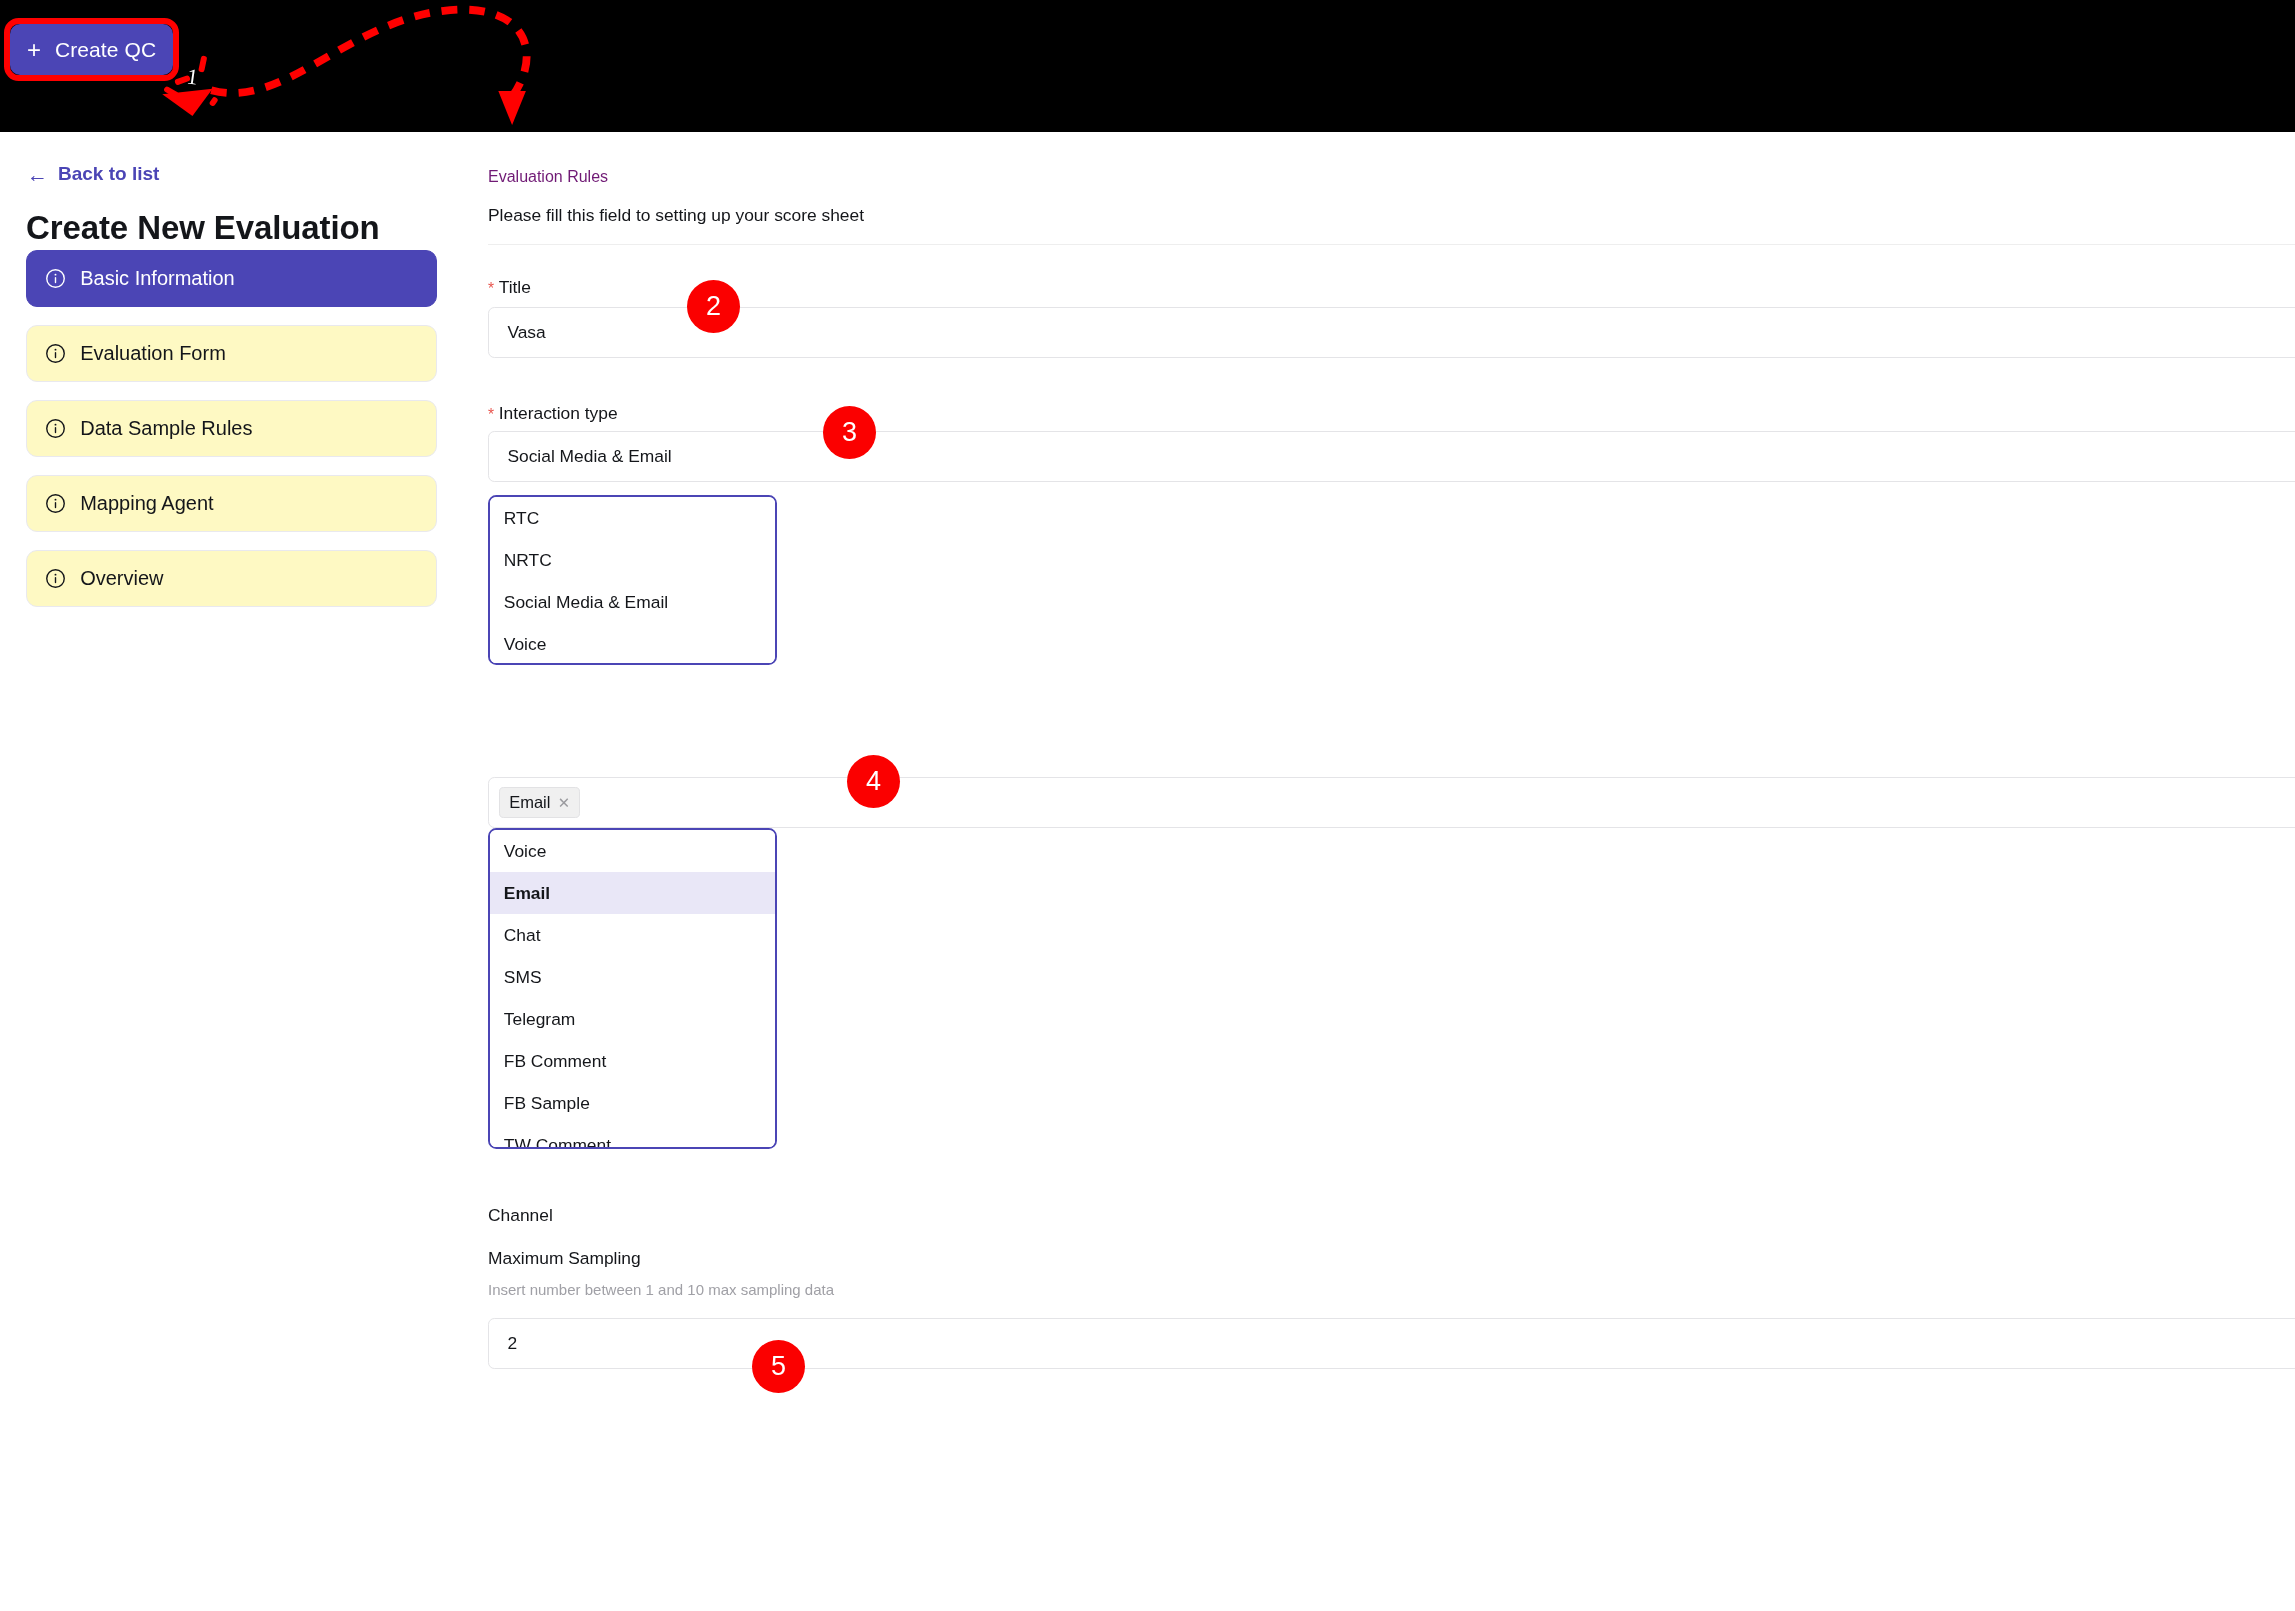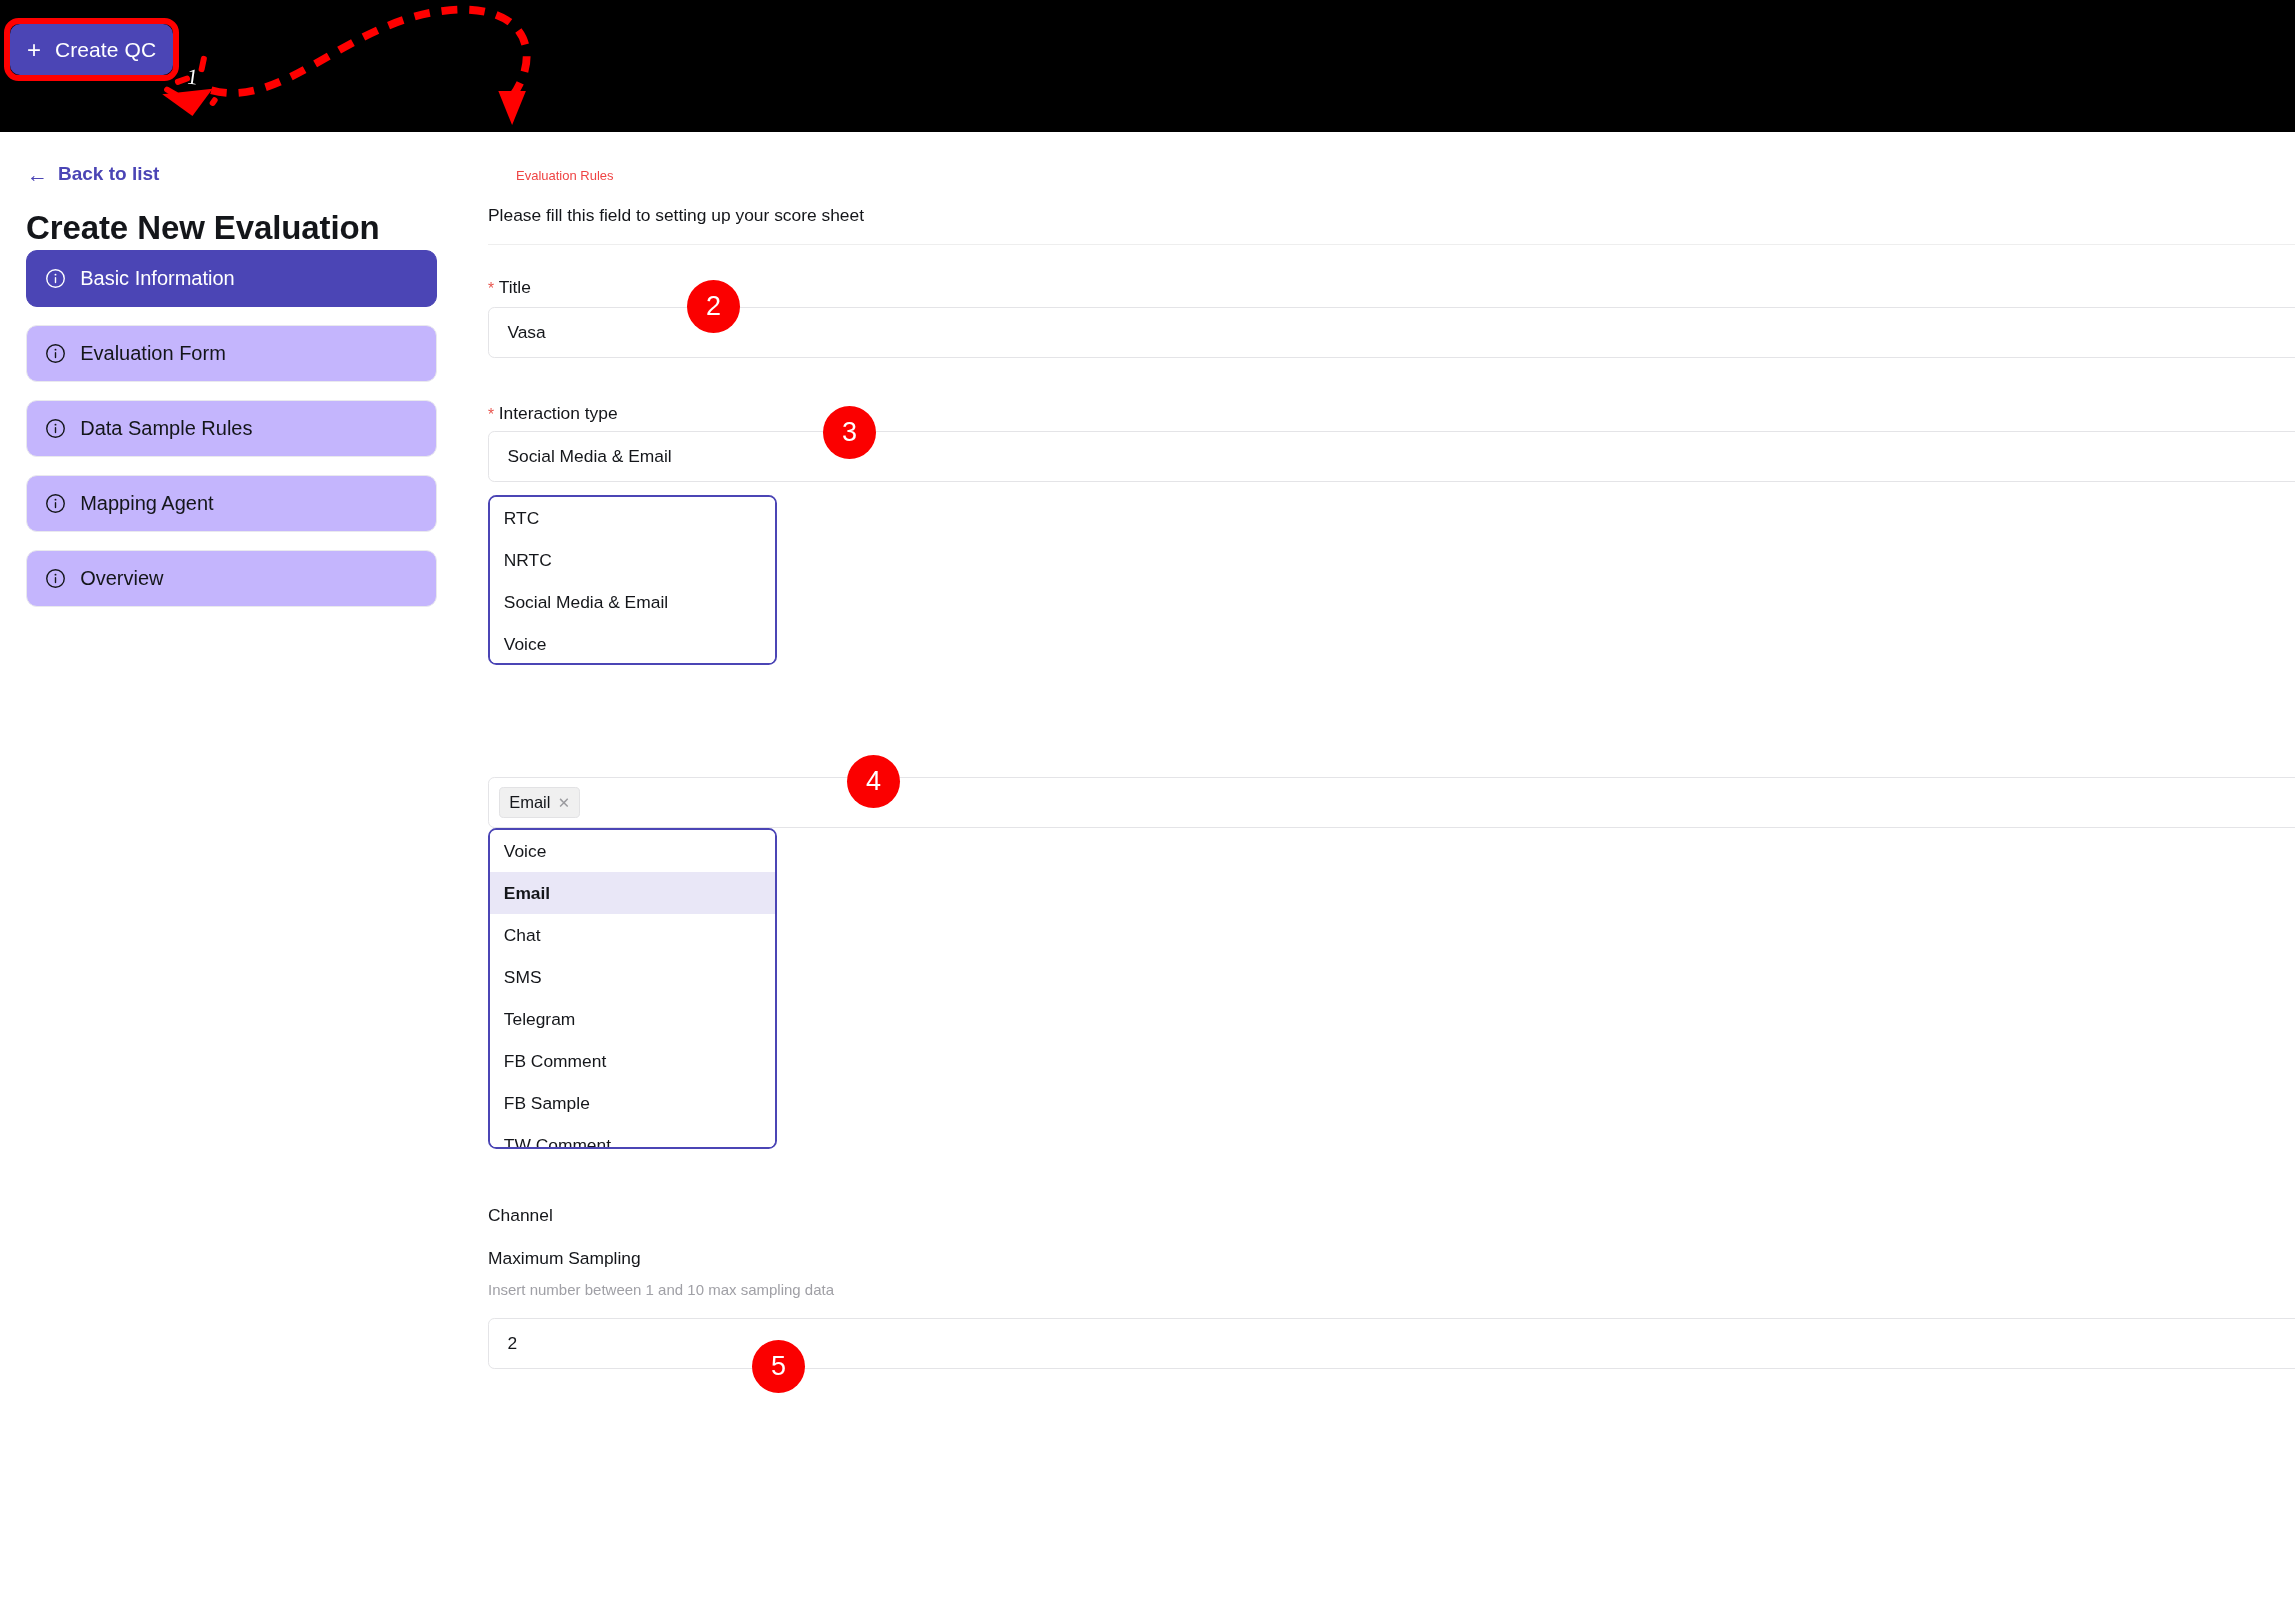--- a/index.html
+++ b/index.html
@@ -54,29 +54,29 @@
   #page-title {
     position: absolute; left: 26px; top: 209px;
     font-size: 33px; font-weight: bold; color: #14161a; letter-spacing: -0.1px;
   }
   #nav-list { position: absolute; left: 26px; top: 250px; width: 411px; }
   .nav-item {
     display: flex; align-items: center; gap: 13.8px;
     height: 57px; margin-bottom: 18px;
     padding-left: 18.4px;
     border: 0.9px solid #e9e9ee; border-radius: 11px;
-    background: #c4b5fd; color: #14161a;
+    background: #fef9c3; color: #14161a;
     font-size: 20px; cursor: pointer;
   }
   .nav-item.active { background: #4b45b5; border-color: #4b45b5; color: #ffffff; }
   .nav-item .info-ico { width: 21px; height: 21px; flex: 0 0 21px; }
 
   
   #main { position: absolute; left: 488px; top: 132px; width: 2267px; }
-  #section-title { position: absolute; left: 0; top: 36px; font-size: 13px; color: #ef4444; font-weight: normal; margin-left: 28px; }
+  #section-title { position: absolute; left: 0; top: 36px; font-size: 16px; color: #701a75; font-weight: normal; }
   #section-sub   { position: absolute; left: 0; top: 73px; font-size: 17.4px; color: #14161a; }
   #divider { position: absolute; left: 0; top: 112px; width: 2267px; height: 1.4px; background: #eeeeee; }
 
   .field-label { position: absolute; font-size: 17.4px; color: #14161a; white-space: nowrap; }
   .field-label .req { color: #e8564f; font-size: 15.6px; margin-right: 4.6px; vertical-align: -0.9px; }
 
   .txt-input {
     position: absolute; left: 0; width: 2217px; height: 51px;
     border: 0.9px solid #e4e4e7; border-radius: 6.4px;
     background: #ffffff; color: #14161a;

